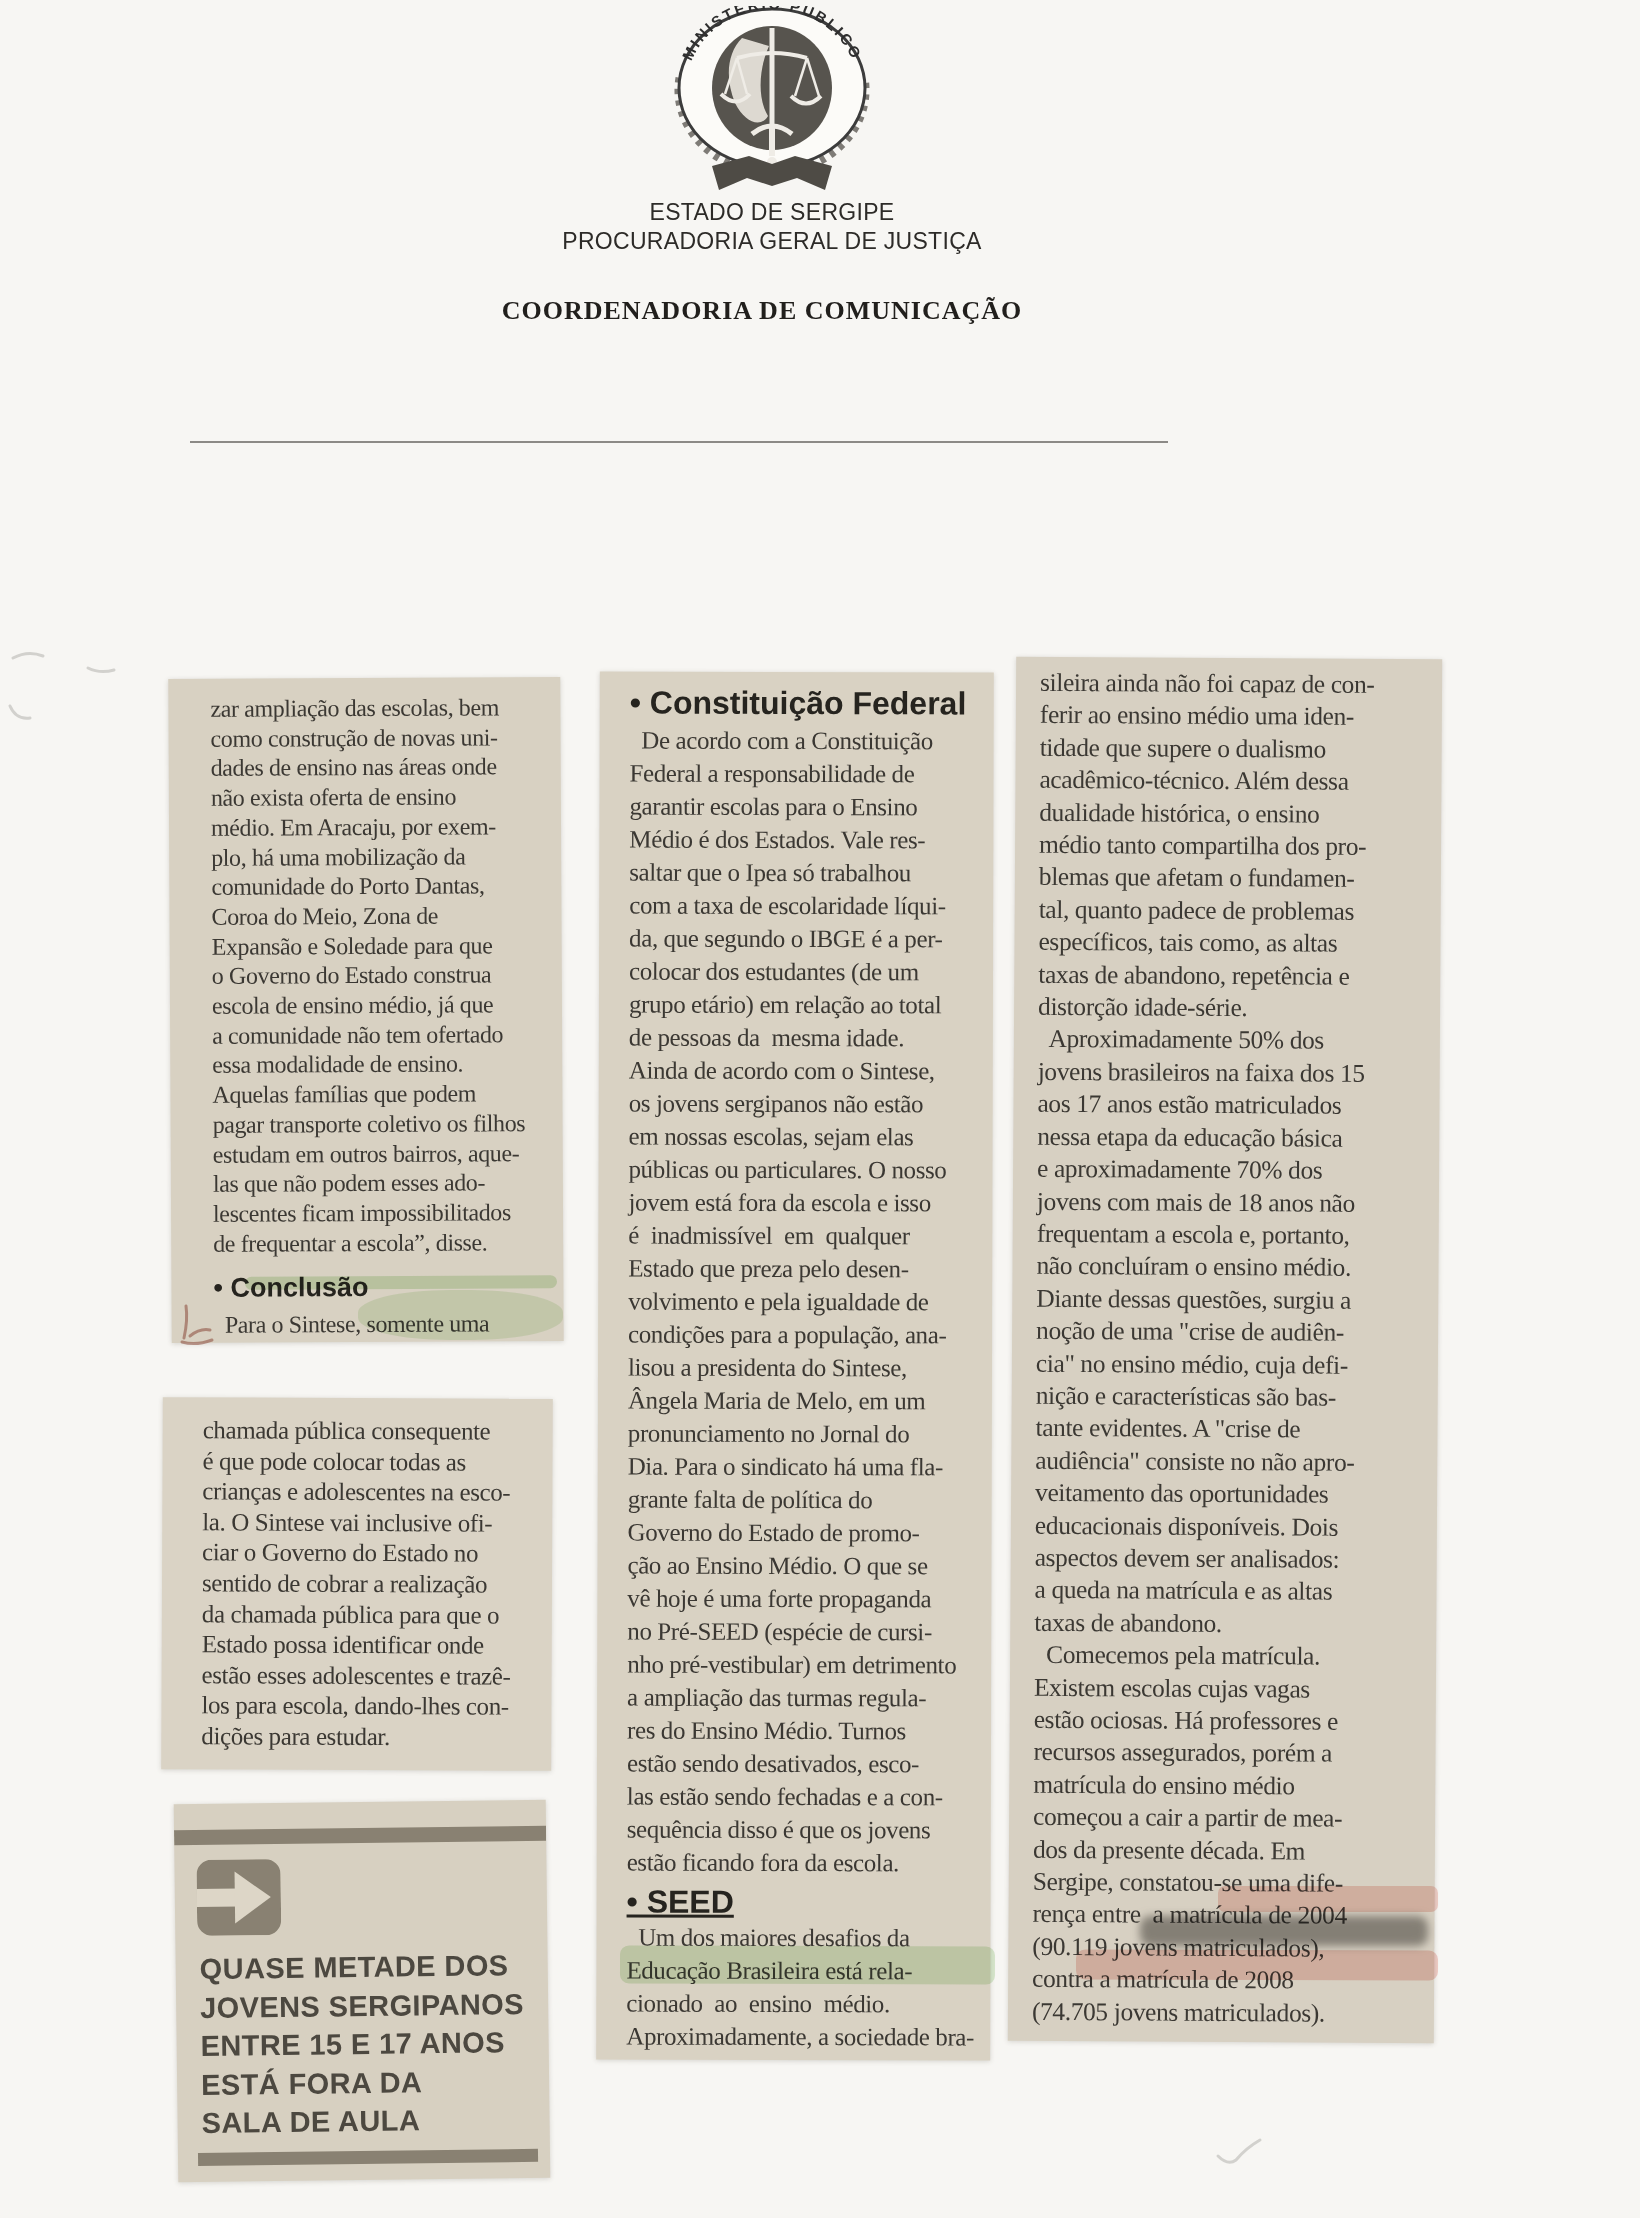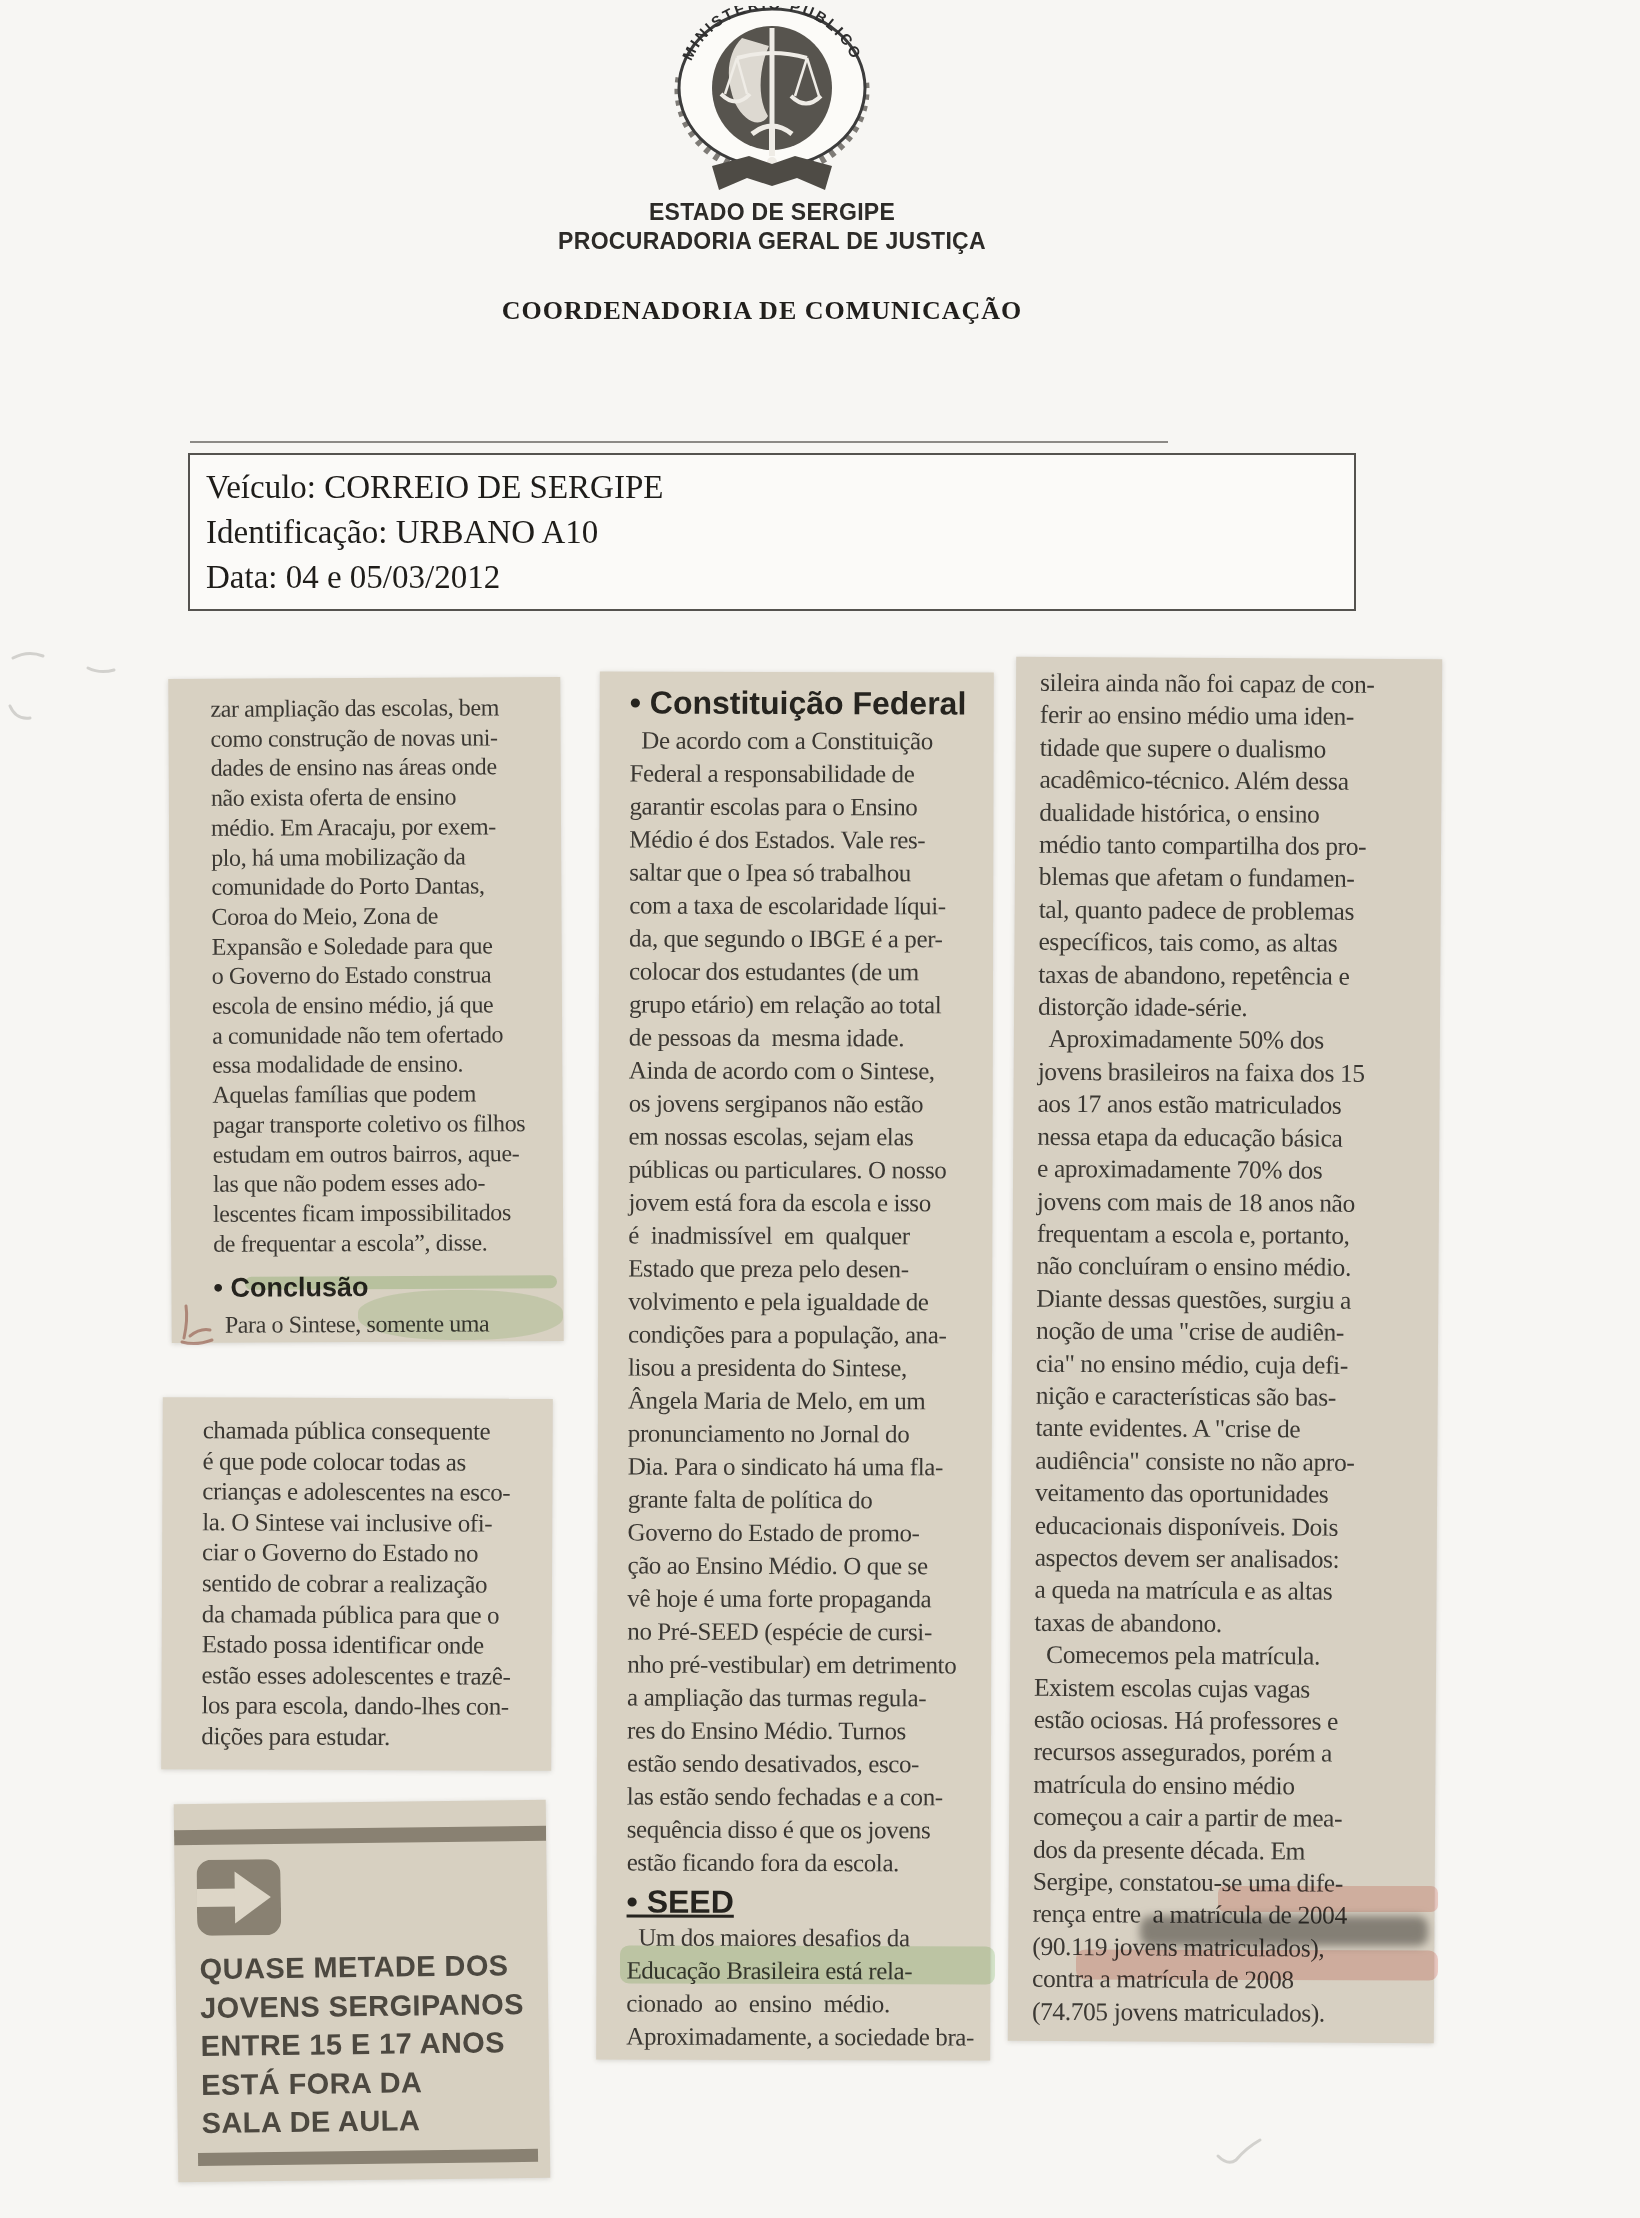--- a/index.html
+++ b/index.html
@@ -1,21 +1,21 @@
 <!DOCTYPE html>
 <html><head>
 <meta charset="utf-8">
 <style>
   html,body{margin:0;padding:0;background:#e9e8e6;}
   .page{position:relative;width:1640px;height:2218px;background:#f7f6f3;overflow:hidden;
         font-family:"Liberation Serif", serif;color:#3b3833;}
   
   .seal{position:absolute;left:657px;top:6px;width:230px;height:188px;}
   .org{position:absolute;left:420px;top:198px;width:704px;text-align:center;
-       font-family:"Liberation Sans", sans-serif;font-weight:bold;font-size:23px;
+       font-family:"Liberation Sans", sans-serif;font-weight:normal;font-size:23px;
        line-height:29px;color:#2d2b28;letter-spacing:.3px;}
   .dept{position:absolute;left:310px;top:296px;width:904px;text-align:center;
         font-weight:bold;font-size:26px;color:#211f1c;letter-spacing:1px;}
   .doc-title{position:absolute;left:310px;top:366px;width:910px;text-align:center;
         font-weight:bold;font-size:41px;color:#1d1b18;letter-spacing:1.5px;}
   .rule-top{position:absolute;left:190px;top:441px;width:978px;height:2px;background:#8c8a86;}
   .info-box{position:absolute;left:188px;top:453px;width:1168px;height:158px;
         border:2px solid #55534f;background:#fbfaf8;padding:10px 0 0 16px;box-sizing:border-box;}
   .info-box .iline{font-size:33px;line-height:45px;color:#1f1d1a;white-space:pre;}
   
@@ -84,25 +84,20 @@
   </svg>
 
   <div class="org">
     <div>ESTADO DE SERGIPE</div>
     <div>PROCURADORIA GERAL DE JUSTIÇA</div>
   </div>
   <div class="dept">COORDENADORIA DE COMUNICAÇÃO</div>
 
   <div class="rule-top"></div>
 
-  <div class="info-box">
-    <div class="iline">Veículo: CORREIO DE SERGIPE</div>
-    <div class="iline">Identificação: URBANO A10</div>
-    <div class="iline">Data: 04 e 05/03/2012</div>
-  </div>
 
   <div class="clip" id="clip1">
     <div class="lines">
         <div class="line">zar ampliação das escolas, bem</div>
         <div class="line">como construção de novas uni-</div>
         <div class="line">dades de ensino nas áreas onde</div>
         <div class="line">não exista oferta de ensino</div>
         <div class="line">médio. Em Aracaju, por exem-</div>
         <div class="line">plo, há uma mobilização da</div>
         <div class="line">comunidade do Porto Dantas,</div>

